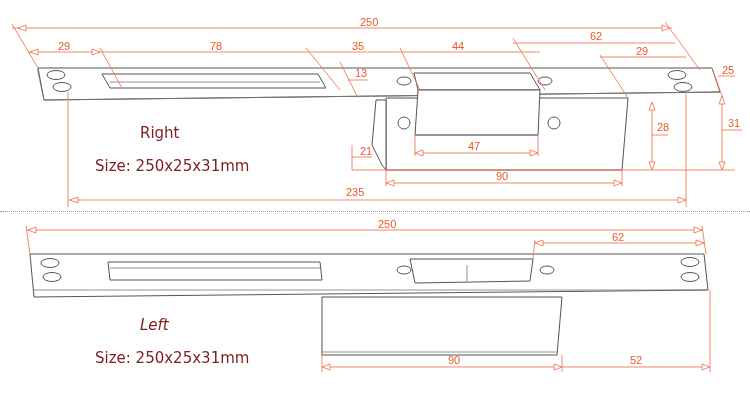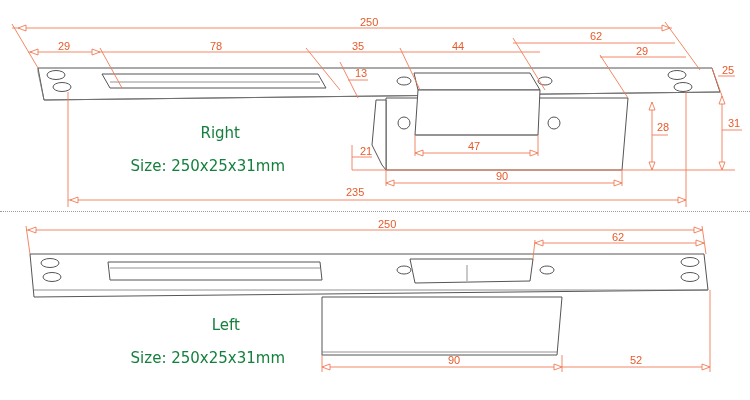--- a/index.html
+++ b/index.html
@@ -4,31 +4,31 @@
 <style>
   html,body{margin:0;padding:0;background:#ffffff;}
   body{width:750px;height:400px;overflow:hidden;position:relative;font-family:"Liberation Sans",sans-serif;}
   svg{position:absolute;left:0;top:0;}
   .dim{stroke:#f07a55;stroke-width:0.9;fill:none;}
   .arrow{stroke:#f07a55;stroke-width:0.9;fill:#fff;}
   .dimtext{fill:#e85a2a;font-family:"Liberation Sans",sans-serif;font-size:11px;}
   .body{stroke:#555;stroke-width:1;fill:#fff;}
   .thin{stroke:#777;stroke-width:0.8;fill:none;}
   .hole{stroke:#555;stroke-width:1;fill:#fff;}
-  .label{position:absolute;font-family:"DejaVu Sans",sans-serif;color:#15803d;font-size:15px;text-align:right;}
+  .label{position:absolute;font-family:"DejaVu Sans",sans-serif;color:#7f1d1d;font-size:15px;text-align:left;}
   .sep{position:absolute;left:0;top:211px;width:750px;border-top:1px dotted #999;}
 </style>
 </head>
 <body>
 
 <div class="sep"></div>
 
 <div class="label" style="left:140px;top:124px;width:100px;">Right</div>
 <div class="label" style="left:95px;top:157px;width:190px;">Size: 250x25x31mm</div>
-<div class="label" style="left:140px;top:316px;width:100px;">Left</div>
+<div class="label" style="left:140px;top:316px;width:100px;font-style:italic;">Left</div>
 <div class="label" style="left:95px;top:349px;width:190px;">Size: 250x25x31mm</div>
 
 <svg width="750" height="400" viewBox="0 0 750 400">
 
   <g>
 
     <polygon class="body" points="38,68 712,68 720,92 44,100"></polygon>
     <line class="thin" x1="44" y1="100" x2="720" y2="92"></line>
     <polyline class="thin" points="38,68 38,72 44,100"></polyline>
 

